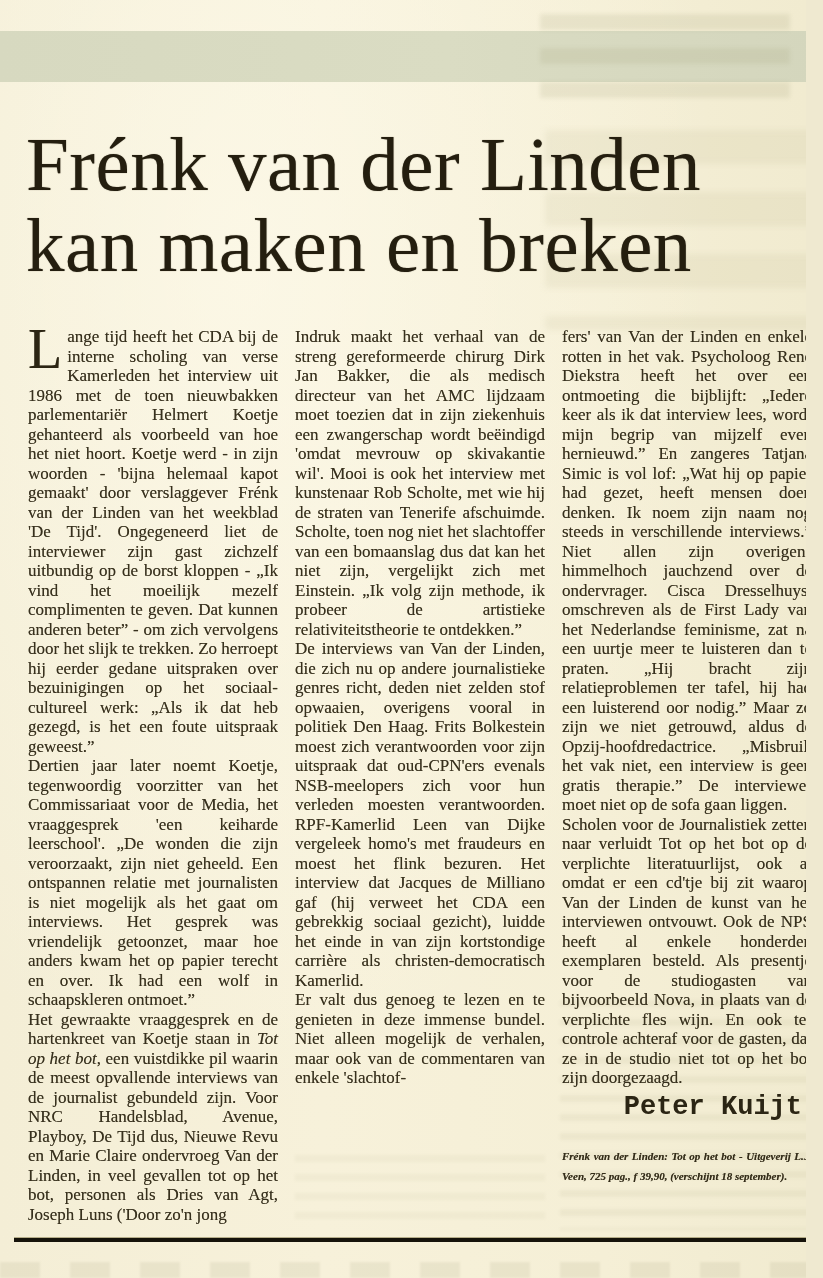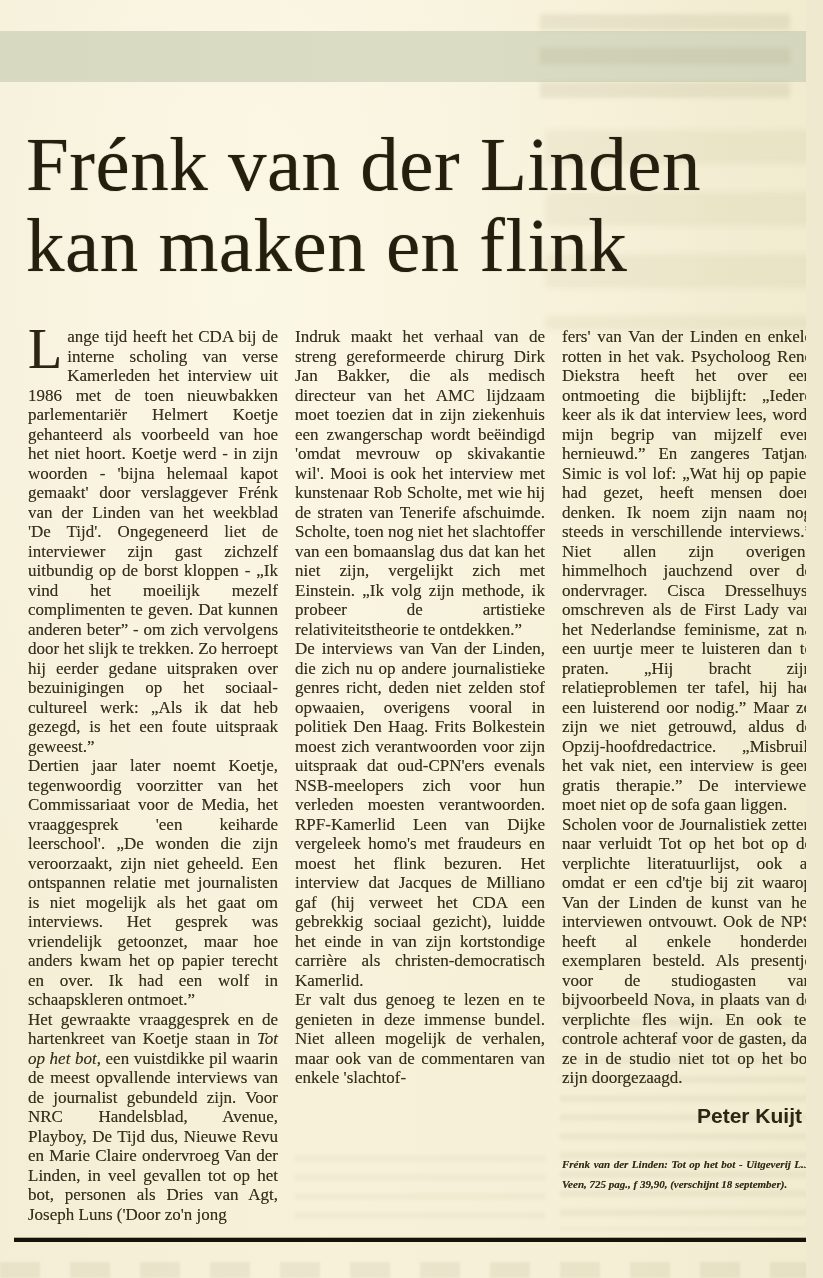--- a/index.html
+++ b/index.html
@@ -60,24 +60,24 @@
     hyphens:auto;-webkit-hyphens:auto;
   }
   .col p{margin:0;}
   .dropcap{
     float:left;
     font-size:56px;line-height:41px;
     padding:2px 5px 0 0;
     color:#2c2513;
   }
   .byline{
-    margin-top:18px;
+    margin-top:10px;
     text-align:right;padding-right:10px;
-    font-family:Liberation Sans, sans-serif;
-    font-weight:bold;font-size:21px;color:#2b2514;
+    font-family:Liberation Mono, monospace;
+    font-weight:bold;font-size:27px;color:#2b2514;
     text-shadow:none;
   }
   .book-note{
     margin-top:30px;
     font-style:italic;font-weight:bold;
     font-size:11px;line-height:19.5px;
     color:#332c19;text-align:justify;
   }
   .bottom-rule{
     position:absolute;left:14px;top:1238px;width:796px;height:4px;
@@ -90,21 +90,21 @@
 
 <div class="page">
 
   <div class="band"></div>
   <div class="ghost ghost-band"></div>
   <div class="ghost ghost-headline"></div>
   <div class="ghost ghost-col3"></div>
   <div class="ghost ghost-col2"></div>
   <div class="ghost ghost-bottom"></div>
 
-  <h1 class="headline"><span>Frénk van der Linden</span><br><span>kan maken en flink</span></h1>
+  <h1 class="headline"><span>Frénk van der Linden</span><br><span>kan maken en breken</span></h1>
 
   <div class="columns">
     <div class="col">
       <div>
           <p><span class="dropcap">L</span><span>ange tijd heeft het CDA bij de interne scholing van verse Kamerleden het interview uit 1986 met de toen nieuwbakken parlementariër Helmert Koetje gehanteerd als voorbeeld van hoe het niet hoort. Koetje werd - in zijn woorden - 'bijna helemaal kapot gemaakt' door verslaggever Frénk van der Linden van het weekblad 'De Tijd'. Ongegeneerd liet de interviewer zijn gast zichzelf uitbundig op de borst kloppen - „Ik vind het moeilijk mezelf complimenten te geven. Dat kunnen anderen beter” - om zich vervolgens door het slijk te trekken. Zo herroept hij eerder gedane uitspraken over bezuinigingen op het sociaal-cultureel werk: „Als ik dat heb gezegd, is het een foute uitspraak geweest.”</span></p>
           <p><span>Dertien jaar later noemt Koetje, tegenwoordig voorzitter van het Commissariaat voor de Media, het vraaggesprek 'een keiharde leerschool'. „De wonden die zijn veroorzaakt, zijn niet geheeld. Een ontspannen relatie met journalisten is niet mogelijk als het gaat om interviews. Het gesprek was vriendelijk getoonzet, maar hoe anders kwam het op papier terecht en over. Ik had een wolf in schaapskleren ontmoet.”</span></p>
           <p><span>Het gewraakte vraaggesprek en de hartenkreet van Koetje staan in </span><i>Tot op het bot</i><span>, een vuistdikke pil waarin de meest opvallende interviews van de journalist gebundeld zijn. Voor NRC Handelsblad, Avenue, Playboy, De Tijd dus, Nieuwe Revu en Marie Claire ondervroeg Van der Linden, in veel gevallen tot op het bot, personen als Dries van Agt, Joseph Luns ('Door zo'n jong</span></p>
         </div>
     </div>
     <div class="col">

